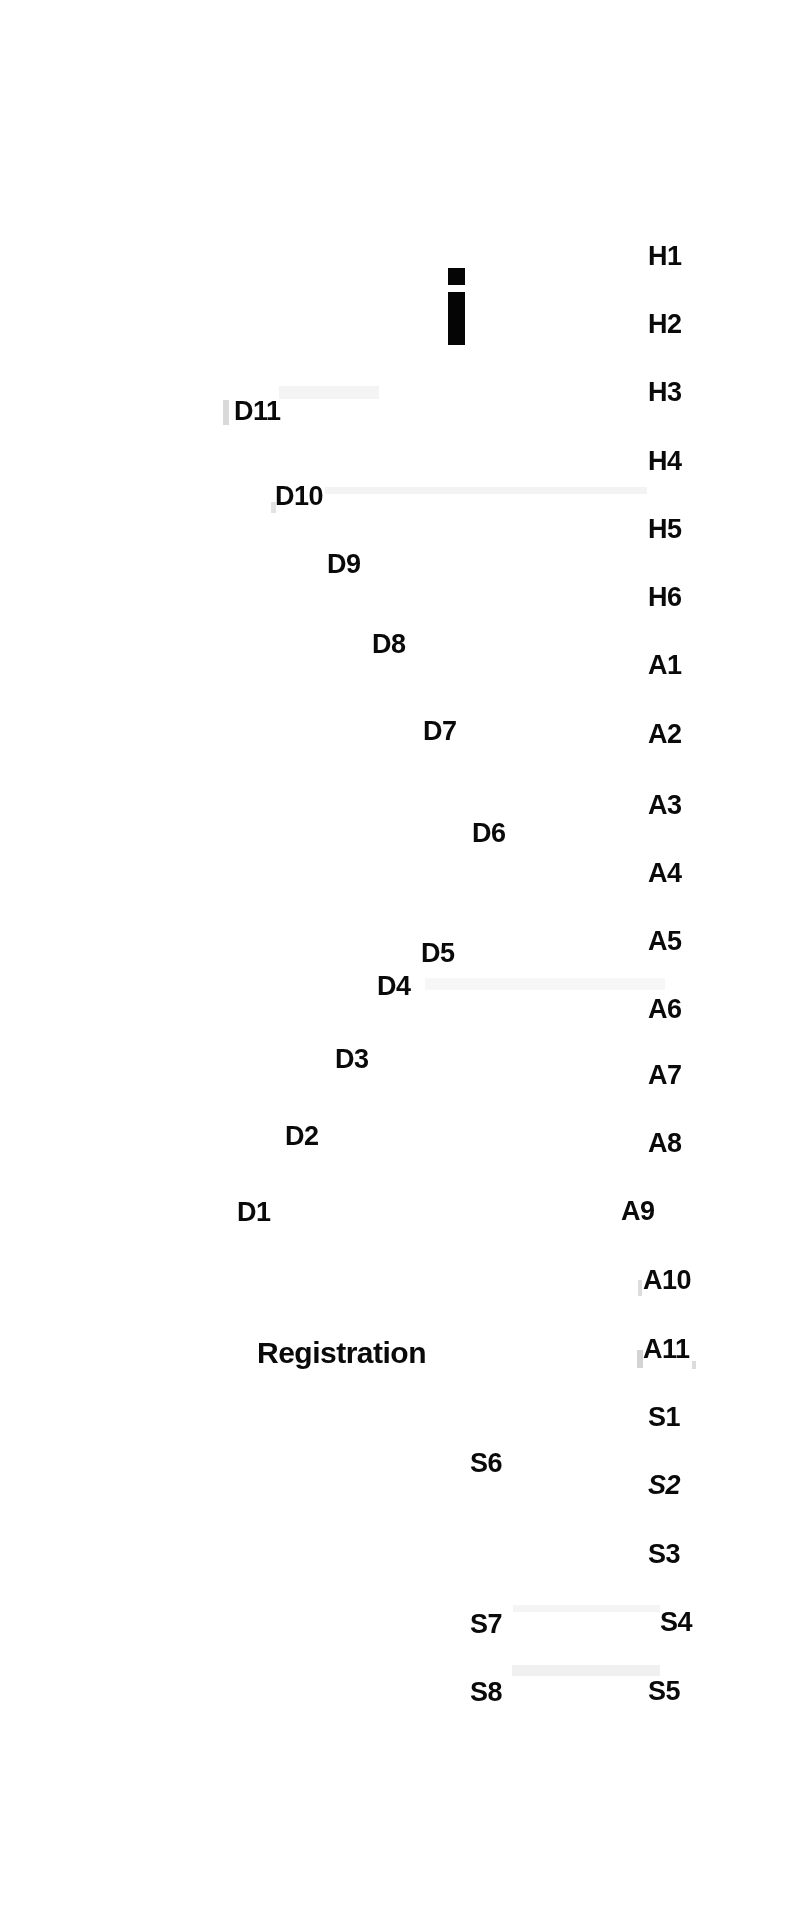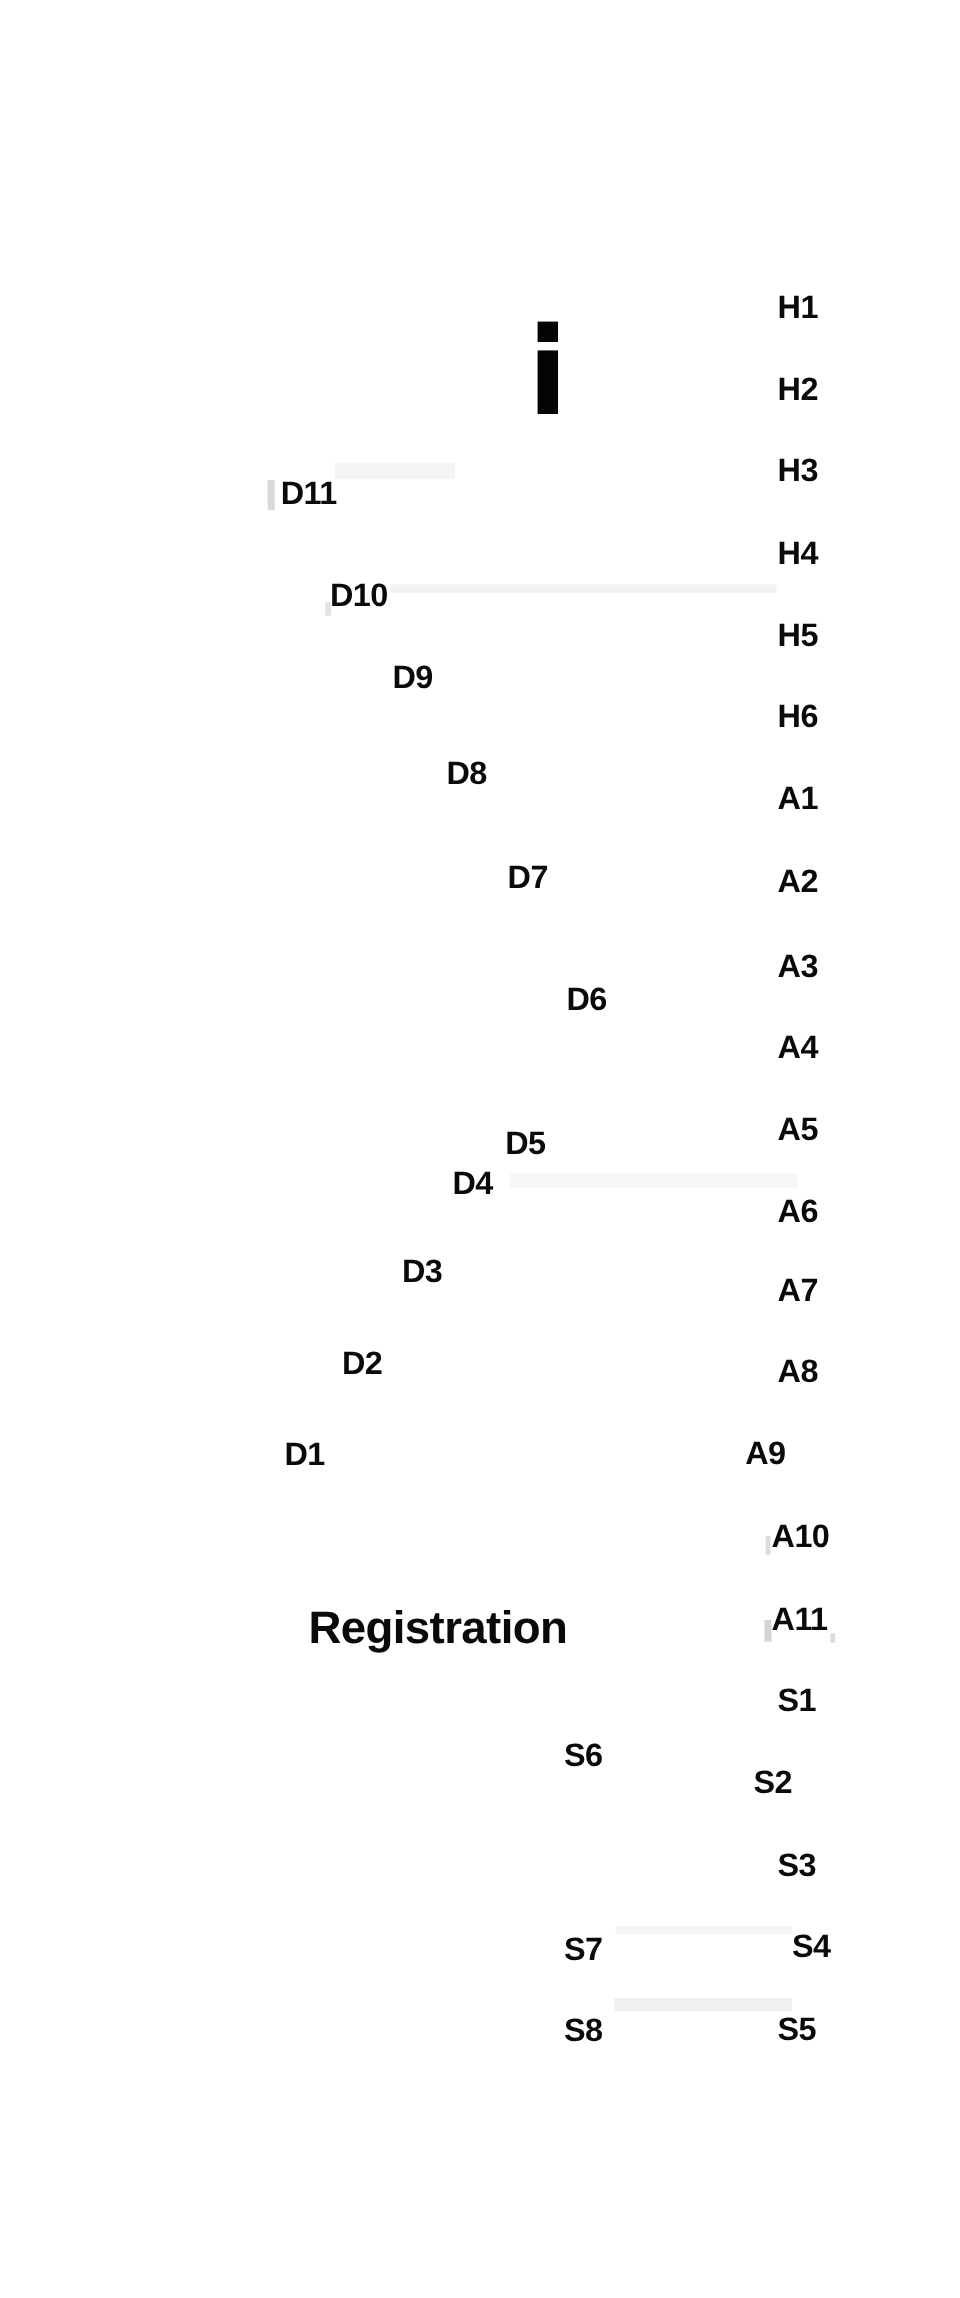--- a/index.html
+++ b/index.html
@@ -21,21 +21,21 @@
     font-weight: 700;
     line-height: 1;
     letter-spacing: -0.5px;
     color: #0a0a0a;
     white-space: nowrap;
   }
   .registration-label {
     position: absolute;
     left: 257px;
     top: 1338px;
-    font-size: 38px;
+    font-size: 30px;
     font-weight: 700;
     line-height: 1;
     letter-spacing: -0.5px;
     color: #0a0a0a;
     white-space: nowrap;
   }
   .info-marker {
     position: absolute;
     left: 448px;
     top: 268px;
@@ -85,21 +85,21 @@
     <div class="booth-label" style="left: 648px; top: 792px;">A3</div>
     <div class="booth-label" style="left: 648px; top: 860px;">A4</div>
     <div class="booth-label" style="left: 648px; top: 928px;">A5</div>
     <div class="booth-label" style="left: 648px; top: 996px;">A6</div>
     <div class="booth-label" style="left: 648px; top: 1062px;">A7</div>
     <div class="booth-label" style="left: 648px; top: 1130px;">A8</div>
     <div class="booth-label" style="left: 621px; top: 1198px;">A9</div>
     <div class="booth-label" style="left: 643px; top: 1267px;">A10</div>
     <div class="booth-label" style="left: 643px; top: 1336px;">A11</div>
     <div class="booth-label" style="left: 648px; top: 1404px;">S1</div>
-    <div class="booth-label" style="left: 628px; top: 1472px;">S2</div>
+    <div class="booth-label" style="left: 648px; top: 1472px; font-style: italic;">S2</div>
     <div class="booth-label" style="left: 648px; top: 1541px;">S3</div>
     <div class="booth-label" style="left: 648px; top: 1609px; margin-left: 12px;">S4</div>
     <div class="booth-label" style="left: 648px; top: 1678px; text-align: center;">S5</div>
     <div class="booth-label" style="left: 470px; top: 1450px;">S6</div>
     <div class="booth-label" style="left: 470px; top: 1611px;">S7</div>
     <div class="booth-label" style="left: 470px; top: 1679px;">S8</div>
     <div class="booth-label" style="left: 234px; top: 398px;">D11</div>
     <div class="booth-label" style="left: 275px; top: 483px;">D10</div>
     <div class="booth-label" style="left: 327px; top: 551px;">D9</div>
     <div class="booth-label" style="left: 372px; top: 631px;">D8</div>

